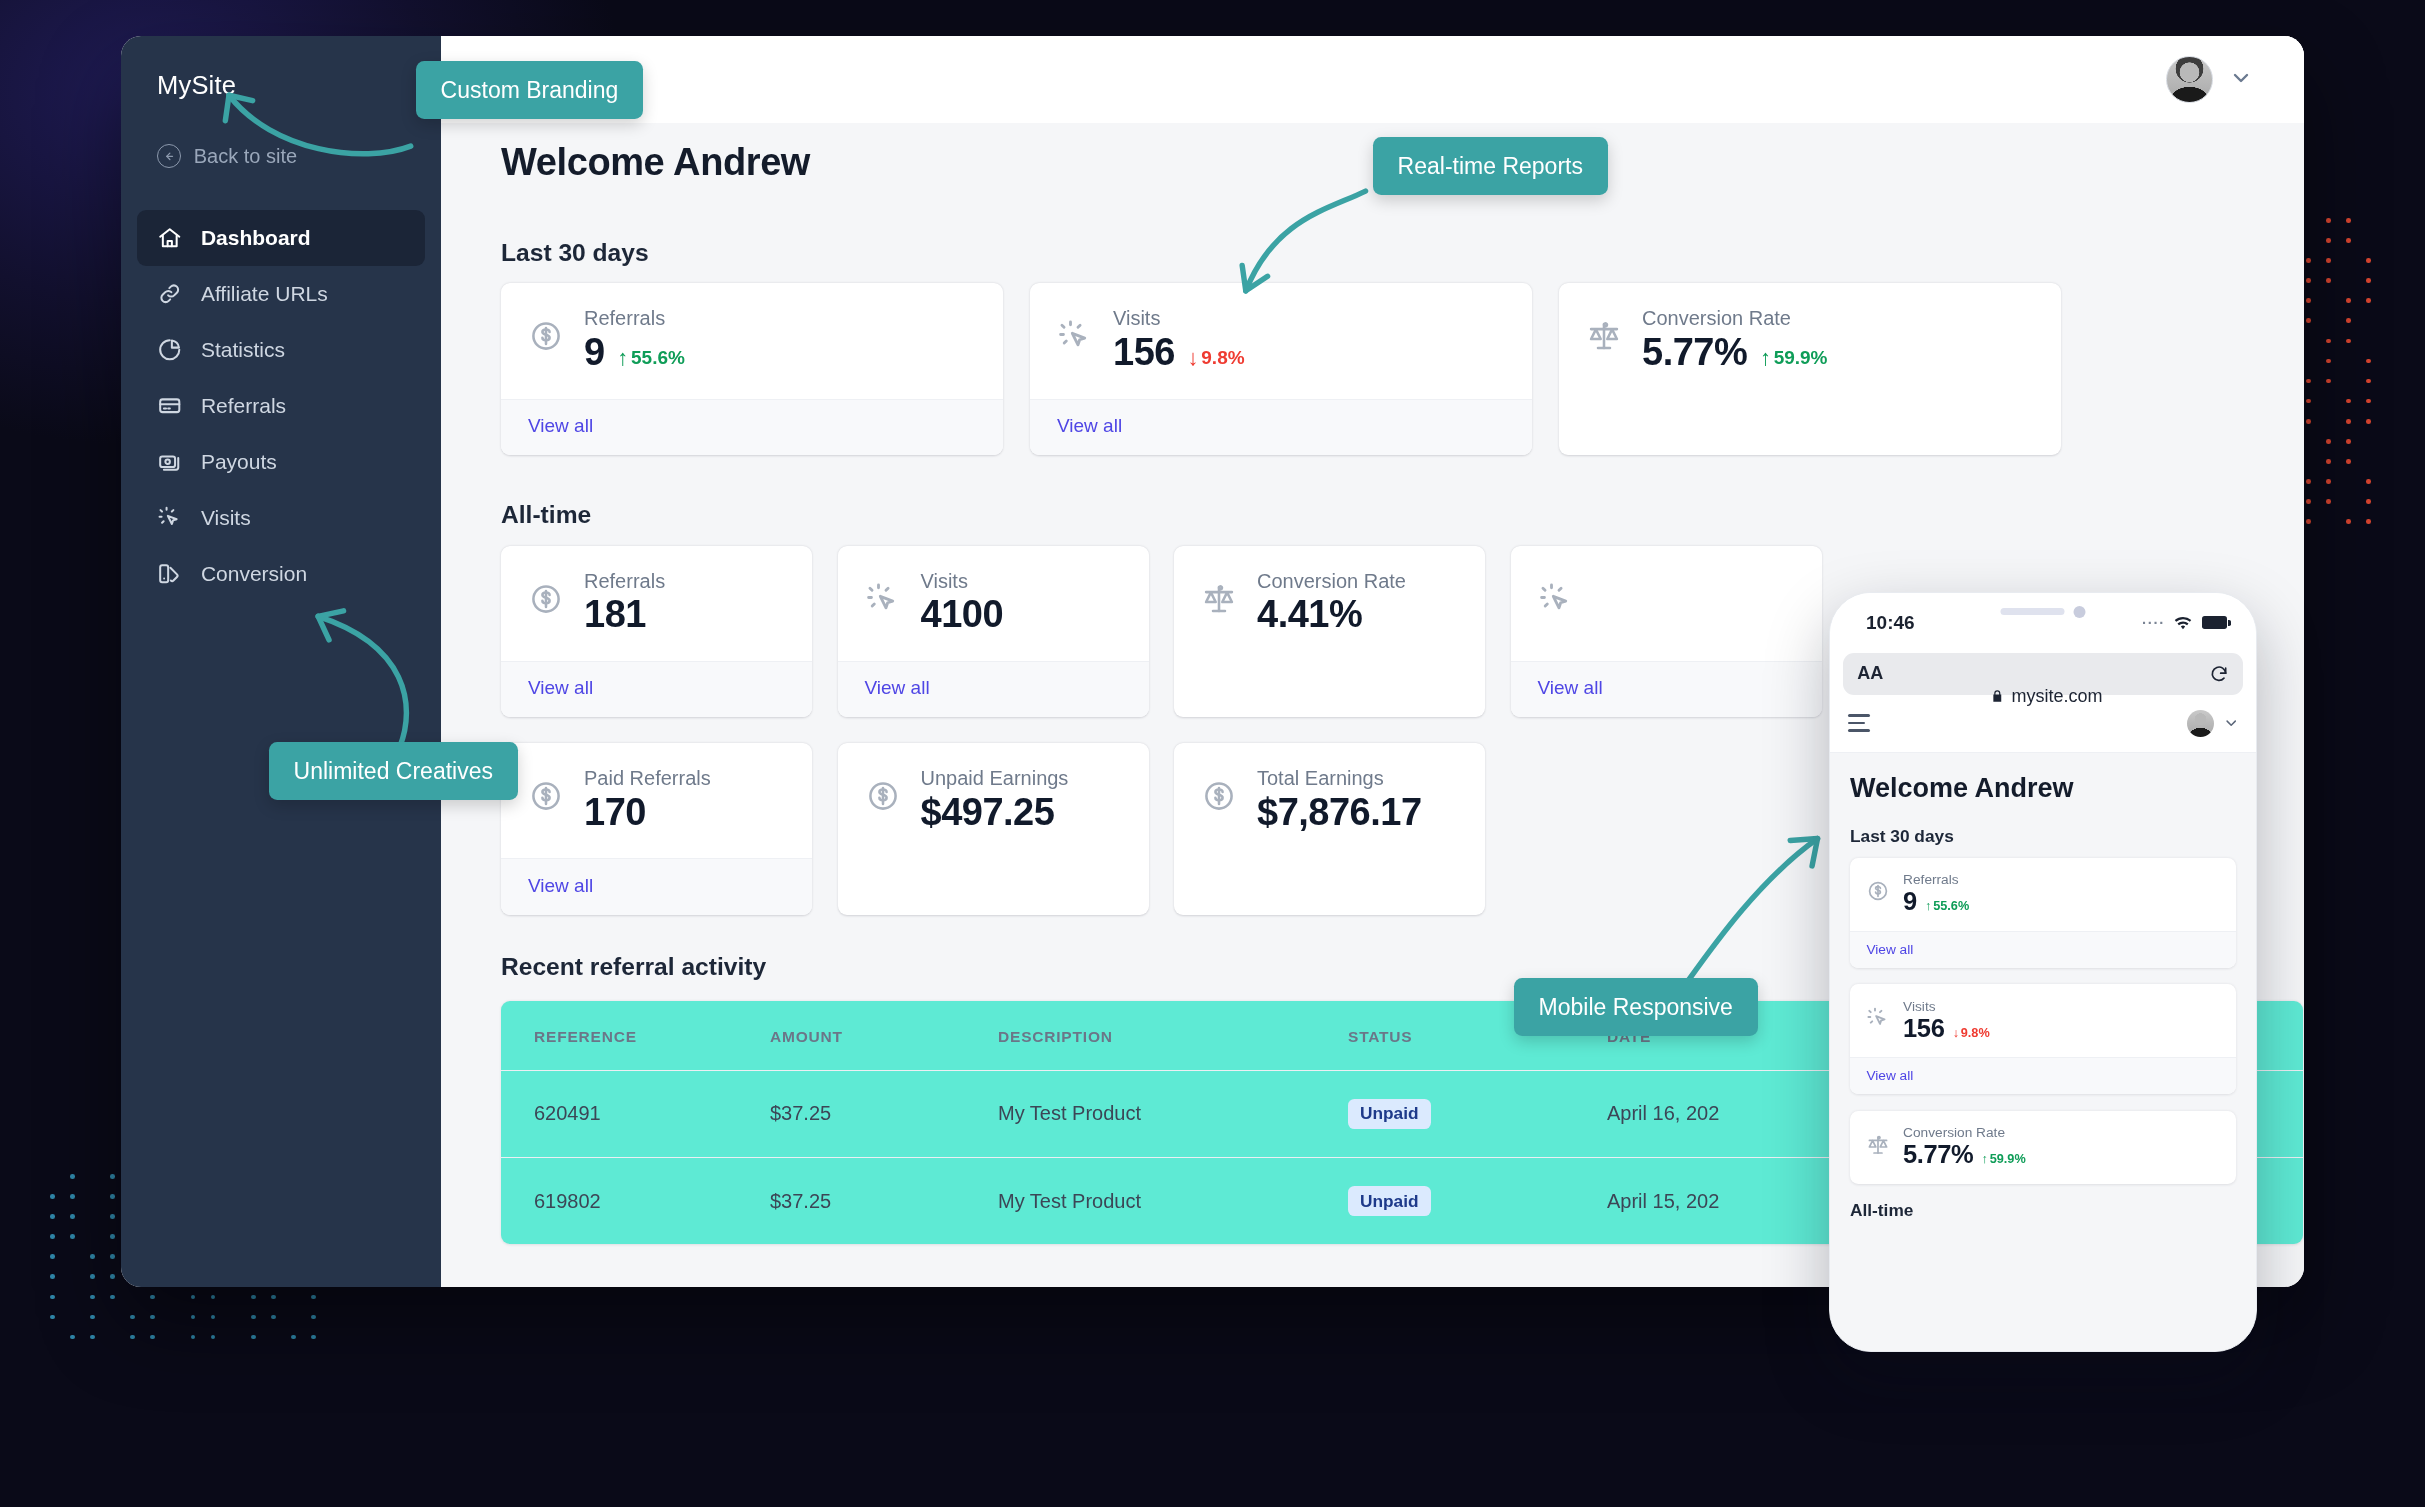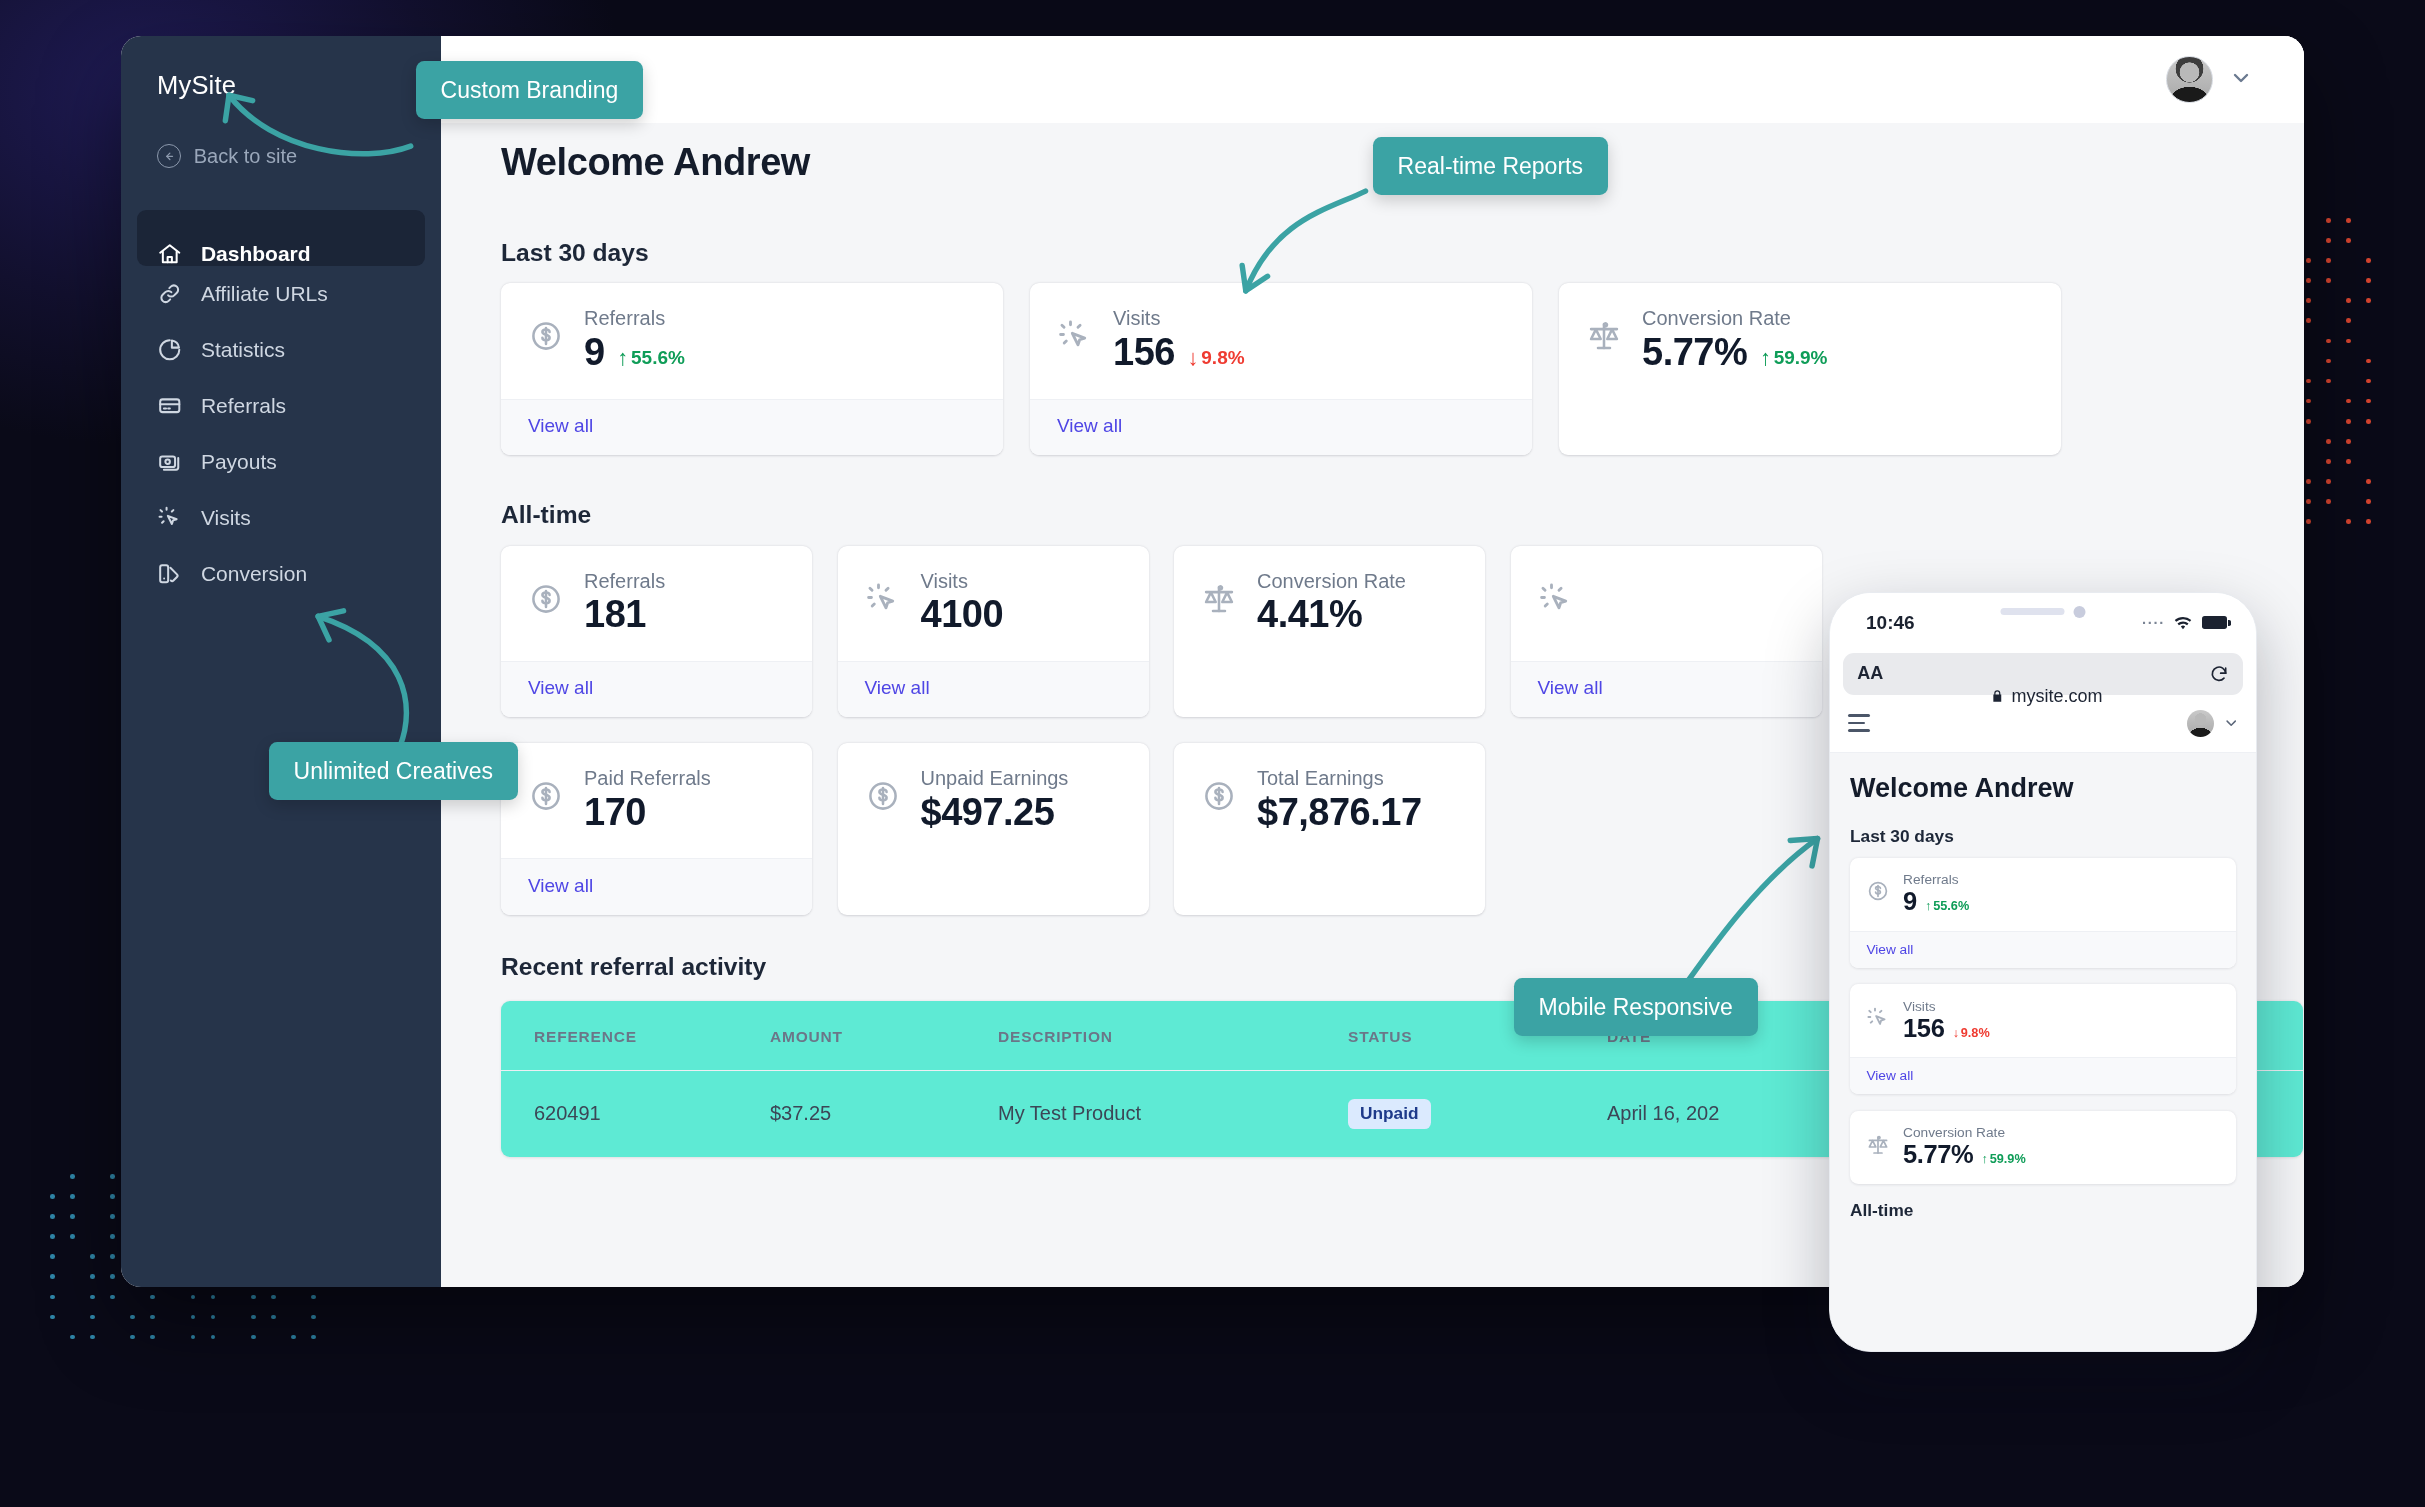--- a/index.html
+++ b/index.html
@@ -54,21 +54,21 @@
     width: 24px; height: 24px; border-radius: 50%;
     border: 1.8px solid #8c99ad; display:flex; align-items:center; justify-content:center;
     flex: 0 0 24px;
   }
   #nav { margin-top: 42px; padding: 0 16.4px; }
   .nav-item {
     display: flex; align-items: center; gap: 18px;
     height: 56px; padding: 0 20px; border-radius: 9px;
     color: #cfd7e2; font-size: 21px; cursor: pointer;
   }
-  .nav-item.active { background: #1b2537; color: #ffffff; font-weight: 700; align-items: flex-end; }
+  .nav-item.active { background: #1b2537; color: #ffffff; font-weight: 700; }
   .nav-item .ico { width: 25.5px; height: 25.5px; flex: 0 0 25.5px; display:flex; align-items:center; justify-content:center; }
   .nav-item .ico svg { width: 25.5px; height: 25.5px; display:block; }
 
   
   #main { flex: 1; background: #f5f6f8; position: relative; overflow: hidden; }
   #topbar {
     height: 87px; background: #ffffff; display: flex; align-items: center;
     justify-content: flex-end; padding-right: 51px; gap: 16.4px;
   }
   #avatar {
@@ -759,20 +759,27 @@
                 </tr>
               </thead>
             <tbody id="tbody">
                 <tr>
                   <td>620491</td>
                   <td>$37.25</td>
                   <td>My Test Product</td>
                   <td><span class="badge">Unpaid</span></td>
                   <td>April 16, 202</td>
                 </tr>
+                <tr>
+                  <td>619802</td>
+                  <td>$37.25</td>
+                  <td>My Test Product</td>
+                  <td><span class="badge">Unpaid</span></td>
+                  <td>April 15, 202</td>
+                </tr>
               </tbody>
           </table>
         </div>
       </div>
     </div>
   </section>
 </div>
 
 <svg class="arrow" id="arrow-branding" width="209" height="73" viewBox="0 0 230 80">
   <path d="M222 66 C 170 86, 70 72, 22 10" fill="none" stroke="#3ba3a4" stroke-width="6" stroke-linecap="round"></path>

